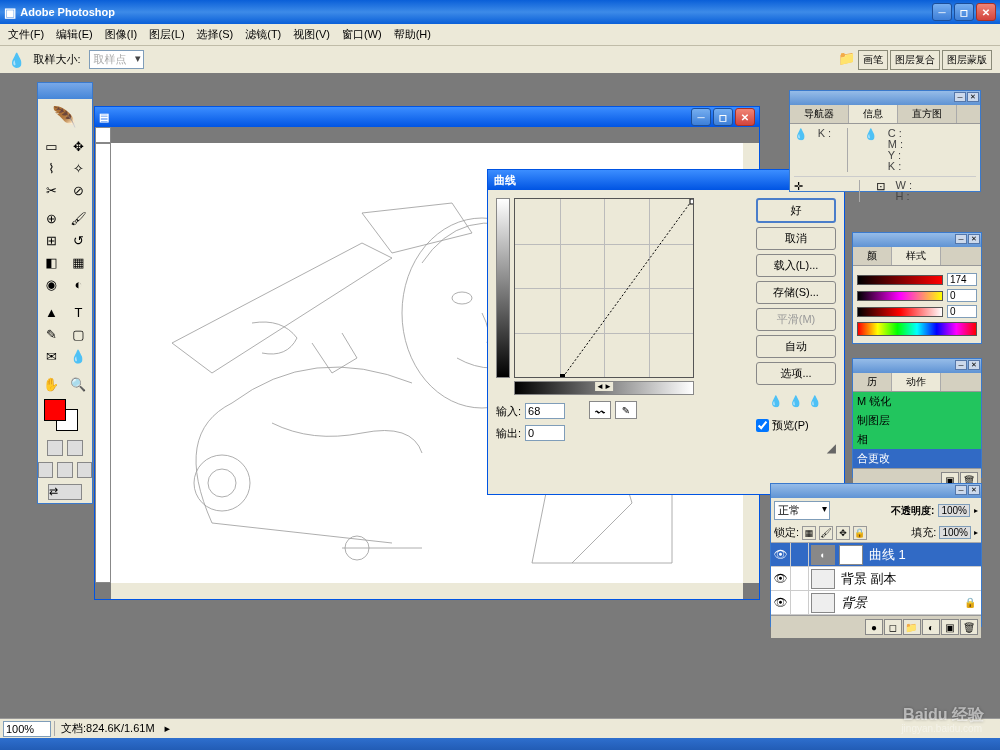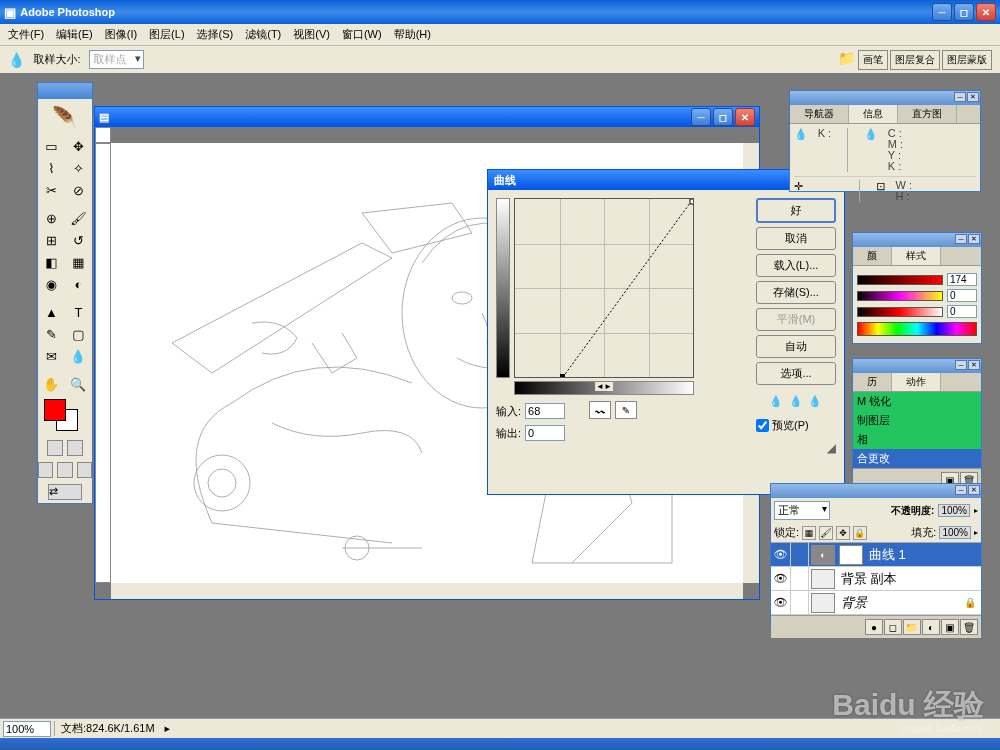--- a/index.html
+++ b/index.html
@@ -98,21 +98,21 @@
 .eye { width: 20px; border-right: 1px solid #ccc; height: 100%; display: flex; align-items: center; justify-content: center; }
 .link { width: 18px; border-right: 1px solid #ccc; height: 100%; }
 .thumb { width: 24px; height: 20px; background: #eee; border: 1px solid #888; margin: 0 2px; }
 .thumb.adj { background: #888; display: flex; align-items: center; justify-content: center; color: white; font-size: 9px; }
 .thumb.mask { background: white; }
 .layer-name { padding-left: 4px; font-size: 13px; }
 .layer-btns { display: flex; justify-content: flex-end; gap: 1px; padding: 3px; background: #d4d0c0; border-top: 1px solid #999; }
 .layer-btn { width: 18px; height: 16px; border: 1px solid #888; background: #ece9d8; display: flex; align-items: center; justify-content: center; font-size: 10px; }
 .history-item { padding: 2px 4px; display: flex; align-items: center; gap: 4px; }
 .history-item.sel { background: #316ac5; color: white; text-align: center; }
-.watermark { position: absolute; bottom: 24px; right: 16px; color: rgba(255,255,255,0.55); font-size: 30px; font-weight: bold; text-shadow: 0 0 3px rgba(0,0,0,0.3); }
+.watermark { position: absolute; bottom: 24px; right: 16px; color: rgba(255,255,255,0.55); font-size: 16px; font-weight: bold; text-shadow: 0 0 3px rgba(0,0,0,0.3); }
 .watermark-sub { position: absolute; bottom: 16px; right: 18px; color: rgba(255,255,255,0.45); font-size: 10px; }
 </style>
 </head>
 <body>
 
 <div class="titlebar">
   <span class="icon">▣</span>
   <span>Adobe Photoshop</span>
   <div class="win-controls">
     <div class="win-btn">─</div>

